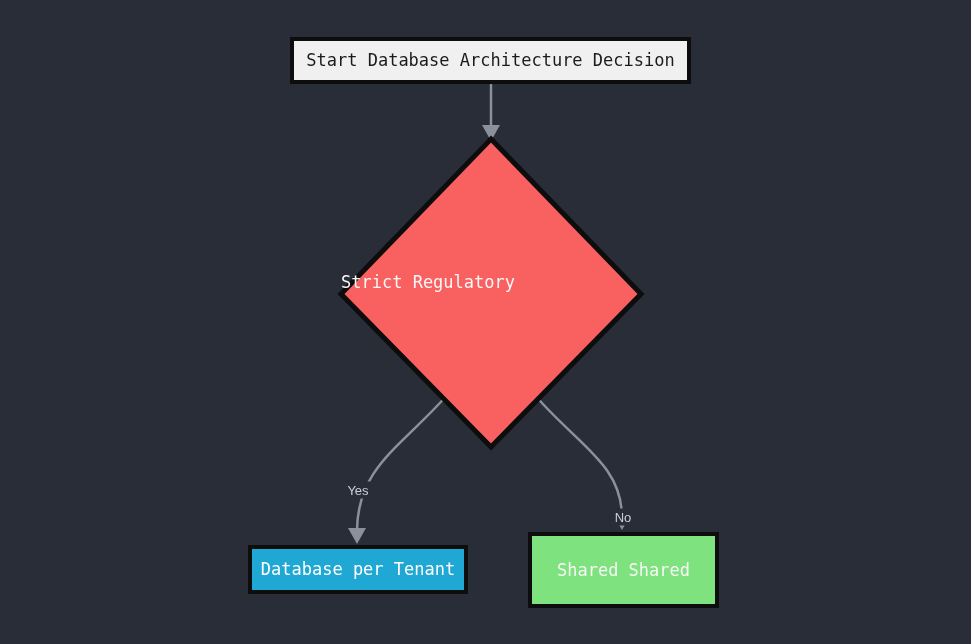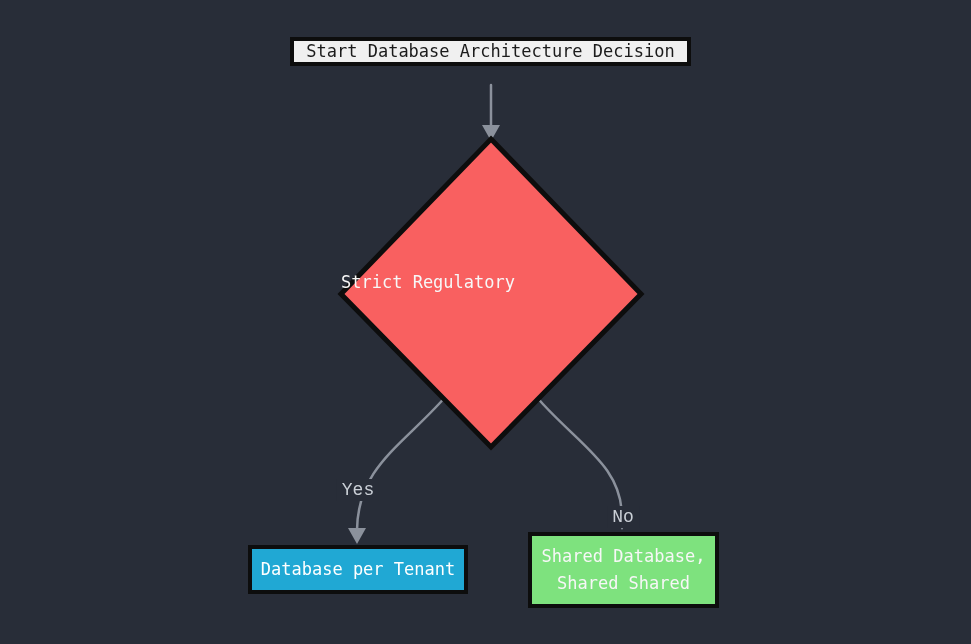--- a/index.html
+++ b/index.html
@@ -32,37 +32,37 @@
     display: flex;
     flex-direction: column;
     align-items: center;
     justify-content: center;
     text-align: center;
     font-size: 17px;
     line-height: 27px;
     white-space: nowrap;
     z-index: 3;
   }
-  .node-start  { left: 290px; top: 37px;  width: 401px; height: 29px; }
+  .node-start  { left: 290px; top: 37px;  width: 401px; height: 47px; }
   .node-yes    { left: 248px; top: 545px; width: 220px; height: 49px; }
   .node-no     { left: 528px; top: 532px; width: 191px; height: 76px; }
   .diamond-text {
     position: absolute;
     left: 341px; top: 269px;
     width: 300px;
     font-size: 17px;
     line-height: 27px;
     white-space: nowrap;
     z-index: 3;
   }
   .edge-label {
     position: absolute;
     transform: translate(-50%, -50%);
-    font-family: Liberation Mono, monospace;
-    font-size: 18px;
+    font-family: Liberation Sans, sans-serif;
+    font-size: 13px;
     padding: 1px 5px;
     z-index: 4;
     white-space: nowrap;
   }
   .edge-label-yes { left: 358px; top: 490px; }
   .edge-label-no  { left: 623px; top: 517px; }
 </style>
 </head>
 <body>
 
@@ -89,20 +89,19 @@
 
   <div class="node node-start" style="background-color: rgb(240, 240, 240); color: rgb(27, 27, 27);">
     <div>Start Database Architecture Decision</div>
   </div>
 
   <div class="node node-yes" style="background-color: rgb(32, 168, 212); color: rgb(255, 255, 255);">
     <div>Database per Tenant</div>
   </div>
 
   <div class="node node-no" style="background-color: rgb(126, 226, 126); color: rgb(247, 247, 247);">
-    <div>Shared Database,</div>
     <div>Shared Shared</div>
   </div>
 
   <div class="edge-label edge-label-yes" style="color: rgb(202, 207, 214); background-color: rgb(40, 45, 56);">Yes</div>
   <div class="edge-label edge-label-no" style="color: rgb(202, 207, 214); background-color: rgb(40, 45, 56);">No</div>
 
 </div>
 
 </body></html>

